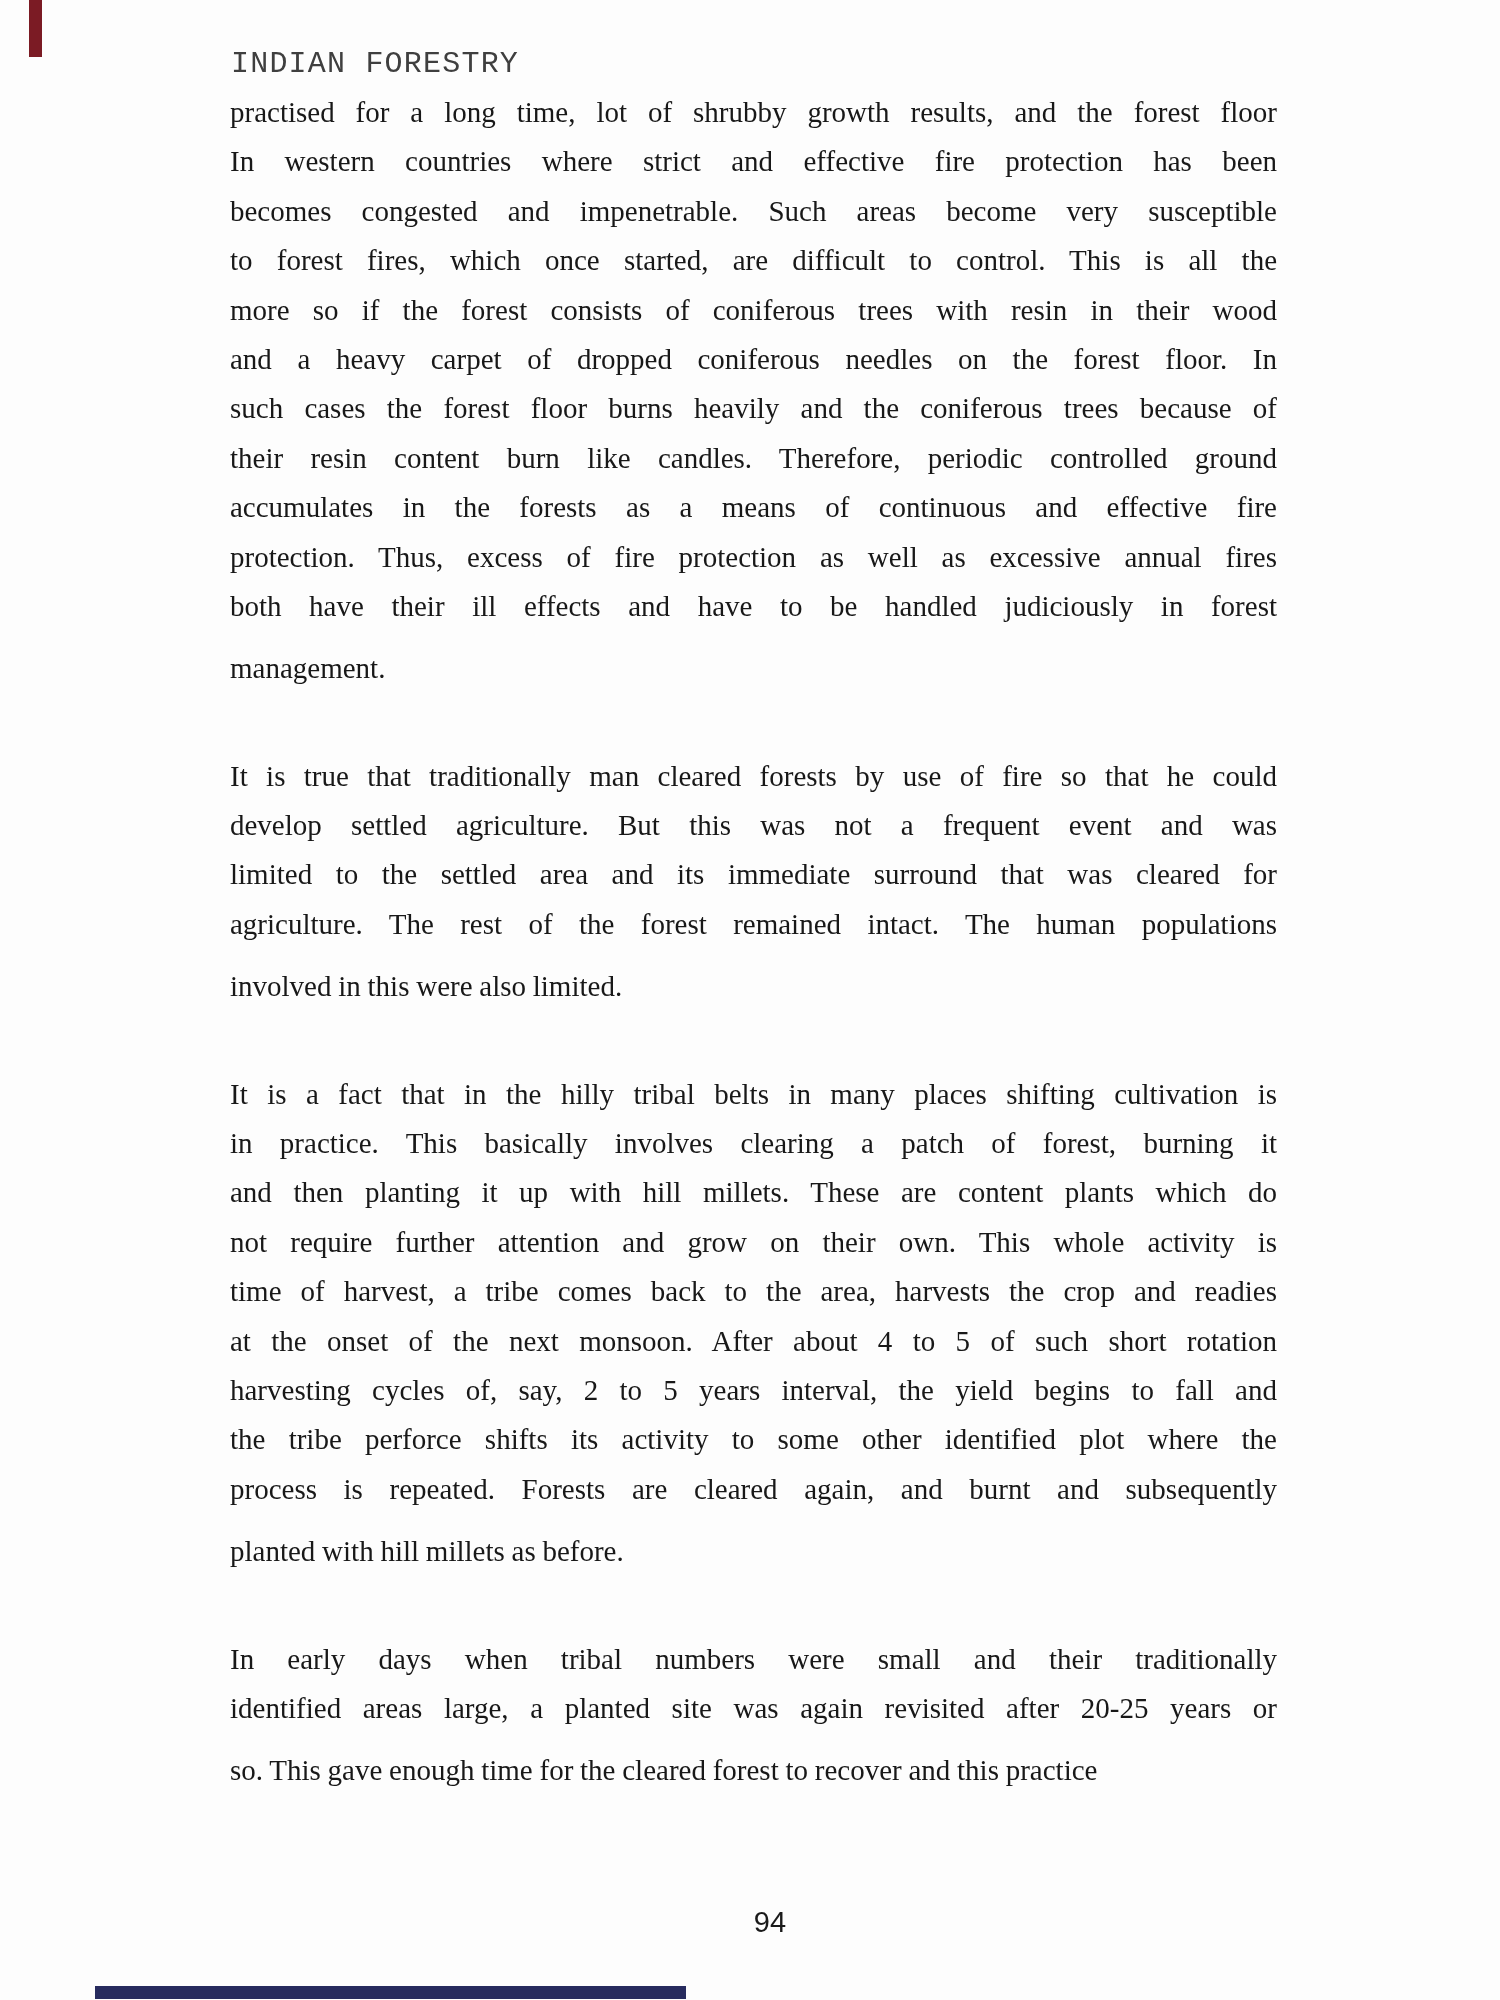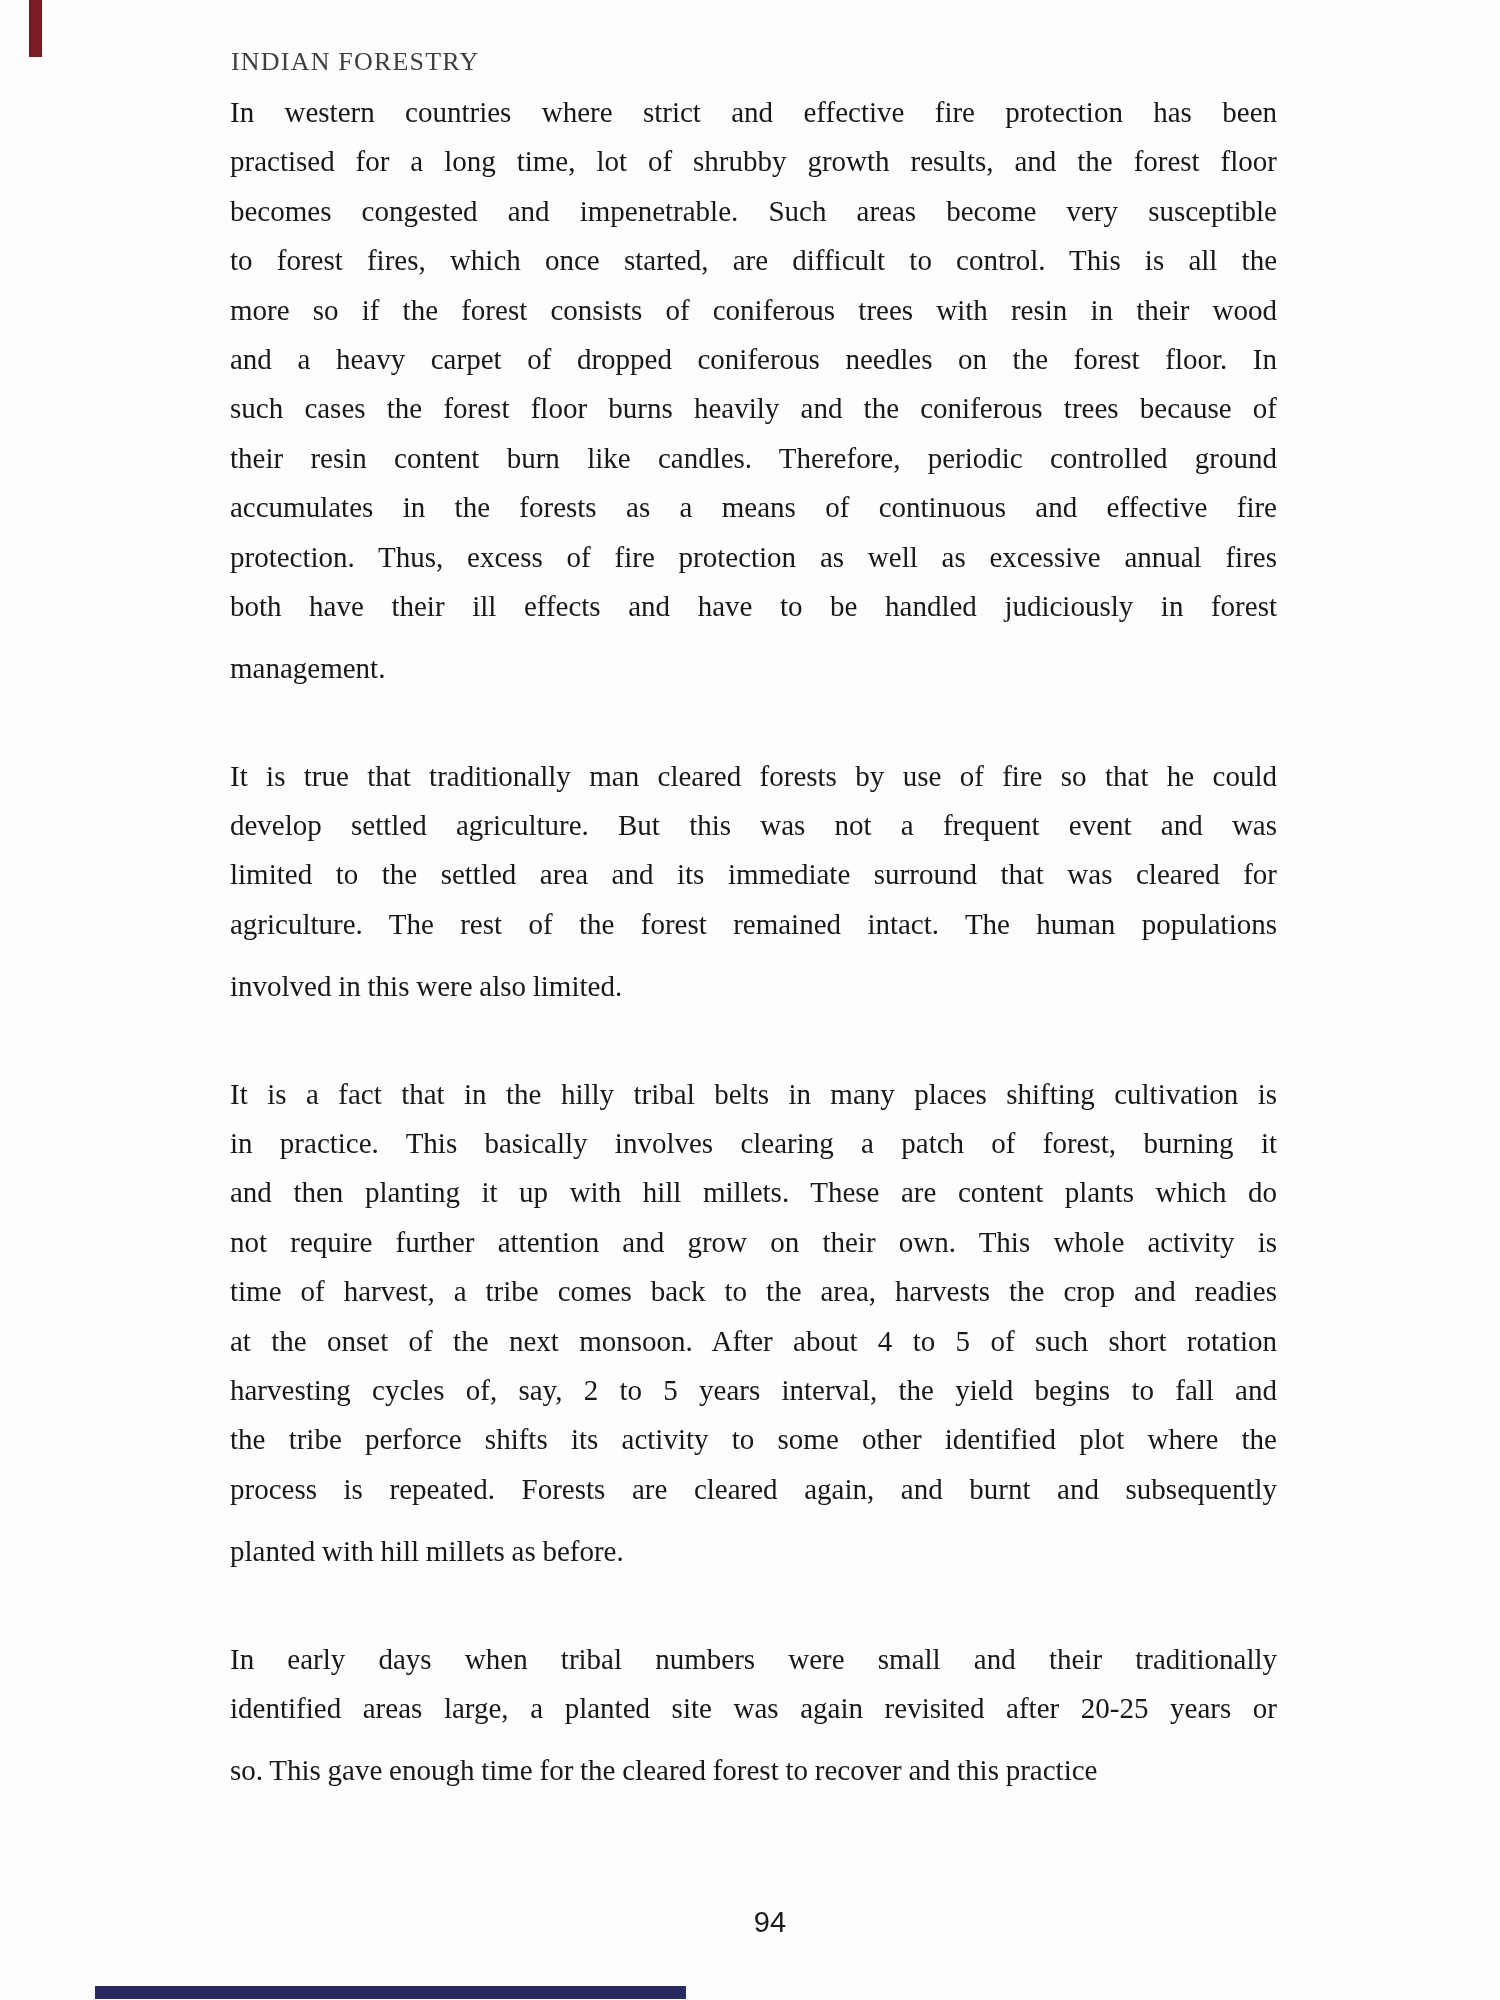--- a/index.html
+++ b/index.html
@@ -15,22 +15,22 @@
   
   .red-edge-mark {
     position: absolute; left: 29px; top: 0; width: 13px; height: 57px;
   }
   .blue-edge-mark {
     position: absolute; left: 95px; top: 1986px; width: 591px; height: 13px;
   }
 
   .running-header {
     position: absolute; left: 231px; top: 47px;
-    font-family: Liberation Serif, serif;
-    font-size: 26px; letter-spacing: 1.2px;
+    font-family: Liberation Mono, monospace;
+    font-size: 30px; letter-spacing: 1.2px;
     color: #3f3f3f;
   }
 
   .content {
     position: absolute; left: 230px; top: 88px; width: 1047px;
     color: #181818;
     font-size: 29px;
     word-spacing: -0.5px;
   }
   .para { margin: 0 0 58px 0; padding: 0; }
@@ -53,22 +53,22 @@
 <body style="background: rgb(253, 253, 253);">
 
 <div class="scan-page">
 
   <div class="red-edge-mark" style="background: rgb(123, 27, 36);"></div>
 
   <div class="running-header" style="color: rgb(63, 63, 63);">INDIAN FORESTRY</div>
 
   <div class="content" style="color: rgb(24, 24, 24);">
       <div class="para">
+        <div class="line">practised for a long time, lot of shrubby growth results, and the forest floor</div>
         <div class="line">In western countries where strict and effective fire protection has been</div>
-        <div class="line">practised for a long time, lot of shrubby growth results, and the forest floor</div>
         <div class="line">becomes congested and impenetrable.  Such areas become very susceptible</div>
         <div class="line">to forest fires, which once started, are difficult to control.  This is all the</div>
         <div class="line">more so if the forest consists of coniferous trees with resin in their wood</div>
         <div class="line">and a heavy carpet of dropped coniferous needles on the forest floor.  In</div>
         <div class="line">such cases the forest floor burns heavily and the coniferous trees because of</div>
         <div class="line">their resin content burn like candles.  Therefore, periodic controlled ground</div>
         <div class="line">accumulates in the forests as a means of continuous and effective fire</div>
         <div class="line">protection.  Thus, excess of fire protection as well as excessive annual fires</div>
         <div class="line">both have their ill effects and have to be handled judiciously in forest</div>
         <div class="line last">management.</div>

